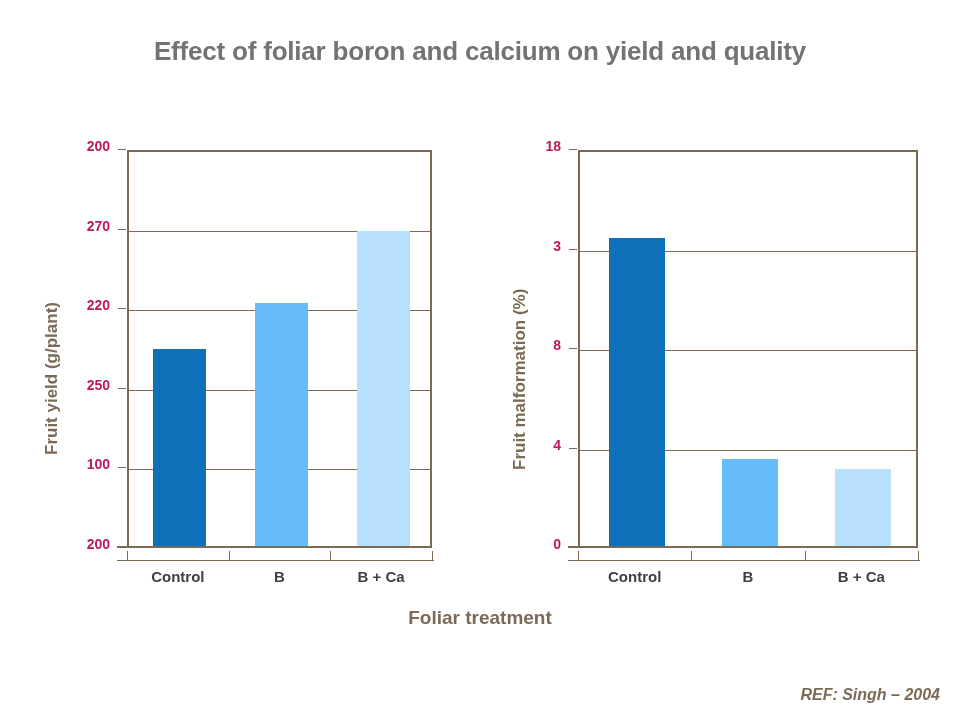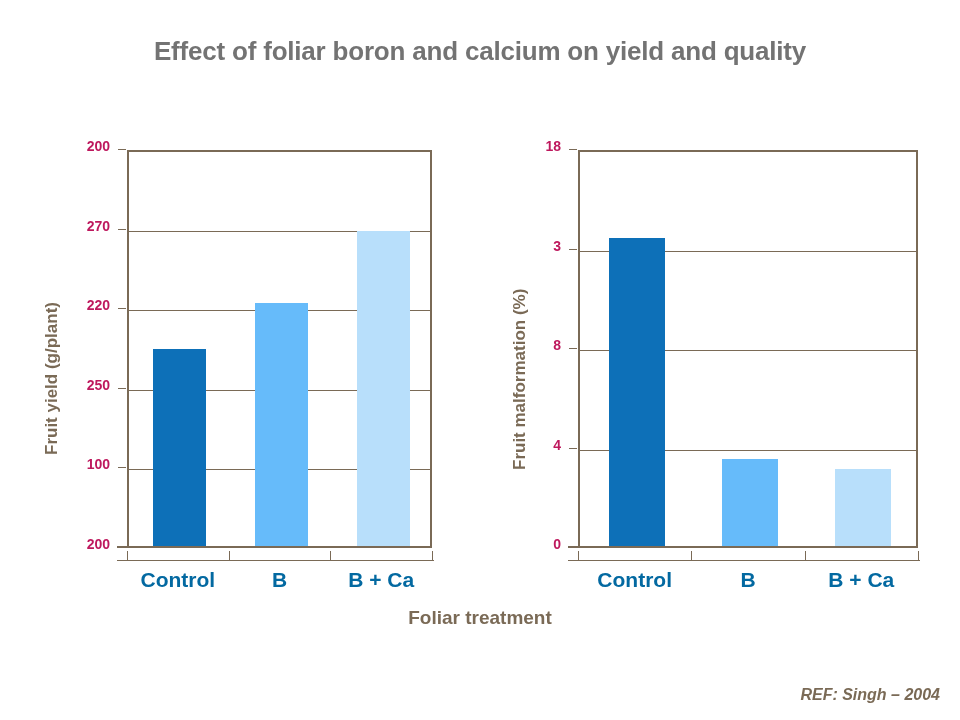--- a/index.html
+++ b/index.html
@@ -50,21 +50,21 @@
     font-size:17px;font-weight:bold;color:#7a6a56;
     transform-origin:0 0;
     transform:rotate(-90deg);
     white-space:nowrap;
   }
   .bar{
     position:absolute;bottom:0;
   }
   .xtick-label{
     position:absolute;
-    font-size:21px;font-weight:bold;color:#0369a1;
+    font-size:15px;font-weight:bold;color:#404040;
     text-align:center;white-space:nowrap;
   }
   .xtick-mark{
     position:absolute;width:1px;height:10px;background:#7a6a56;
   }
   .baseline-ext{
     position:absolute;height:2px;background:#7a6a56;
   }
   #axis-title-x{
     position:absolute;left:0;top:607px;width:960px;

